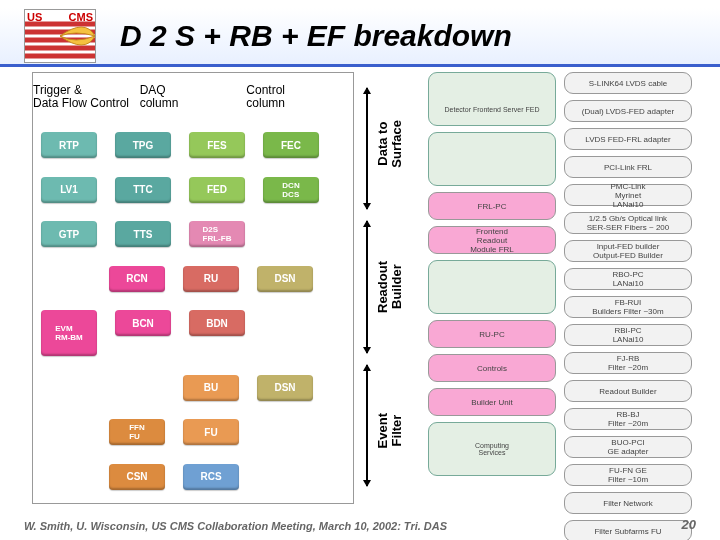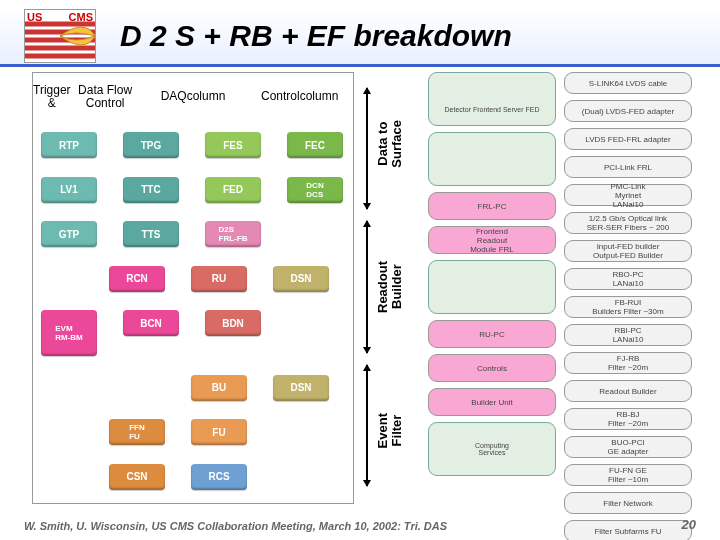--- a/index.html
+++ b/index.html
@@ -6,23 +6,23 @@
 .slide{position:relative;width:720px;height:540px;background:#fff}
 .title-bar{position:absolute;top:8px;left:0;right:0;height:56px;display:flex;align-items:center;border-bottom:3px solid #3a5fcd;background:linear-gradient(#fff,#e8f0ff)}
 .logo{width:70px;height:52px;margin-left:24px;display:flex;flex-direction:column;background:#fff;border:1px solid #999;position:relative;justify-content:center;align-items:center}
 .logo-text{font-size:11px;font-weight:bold;color:#c00;position:absolute;top:1px;left:2px}
 .logo-text2{font-size:11px;font-weight:bold;color:#c00;position:absolute;top:1px;right:2px}
 .logo svg{width:100%;height:100%}
 .title{font-size:30px;font-weight:bold;font-style:italic;color:#000;margin-left:24px}
 .content{position:absolute;top:72px;left:32px;right:32px;bottom:32px}
 .left-diagram{position:absolute;left:0;top:0;width:320px;height:430px;border:1px solid #999}
 .col-headers{display:flex;height:48px;font-size:12px}
-.col-h{flex:1;display:flex;flex-direction:row;justify-content:center;align-items:center;text-align:center;line-height:1.1}
+.col-h{flex:1;display:flex;flex-direction:column;justify-content:center;align-items:flex-start;text-align:center;line-height:1.1}
 .grid-rows{position:absolute;top:50px;bottom:4px;left:4px;right:4px;display:flex;flex-direction:column;justify-content:space-around}
-.row{display:flex;gap:26px;justify-content:start;padding-left:4px}
+.row{display:flex;gap:18px;justify-content:start;padding-left:4px}
 .row.indent1{padding-left:72px}
 .box{width:56px;height:26px;border-radius:4px;font-size:10px;font-weight:bold;display:flex;align-items:center;justify-content:center;color:#fff;box-shadow:inset 0 -2px 2px rgba(0,0,0,.25),0 1px 1px rgba(0,0,0,.2)}
 .box.evm{height:46px}
 .box.ph{visibility:hidden}
 .b-teal{background:#6dbab0}
 .b-teal2{background:#5aa8a0}
 .b-green{background:#95c85a}
 .b-green2{background:#7ab84a}
 .b-pink{background:#e489b3}
 .b-pink2{background:#ec4899}

